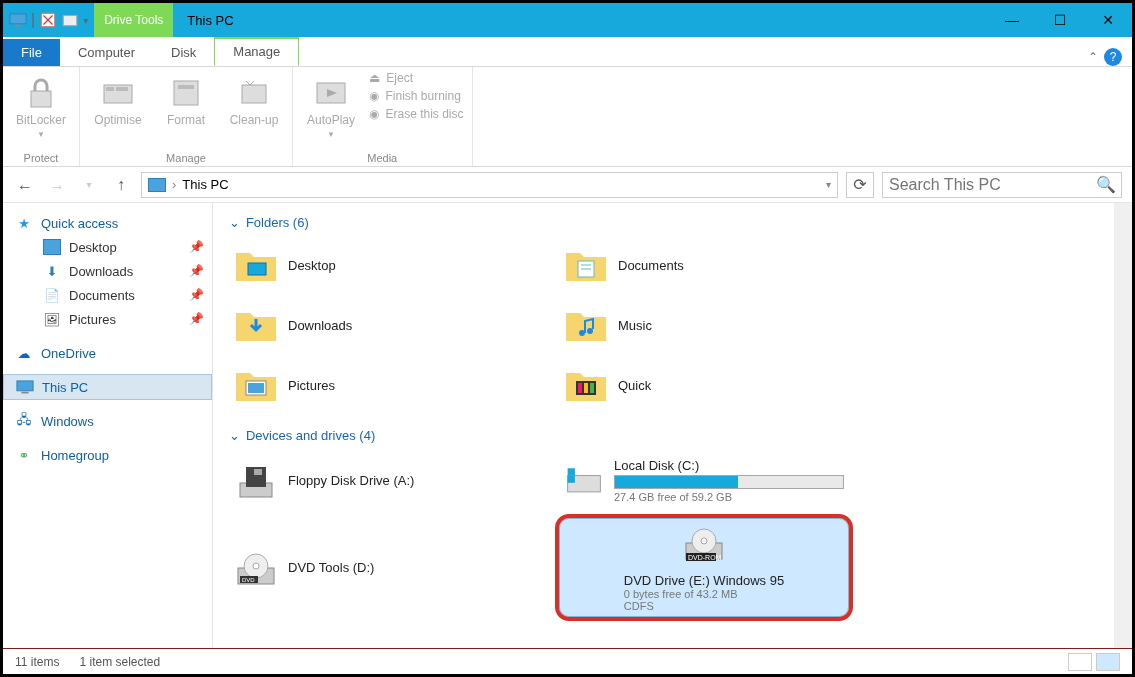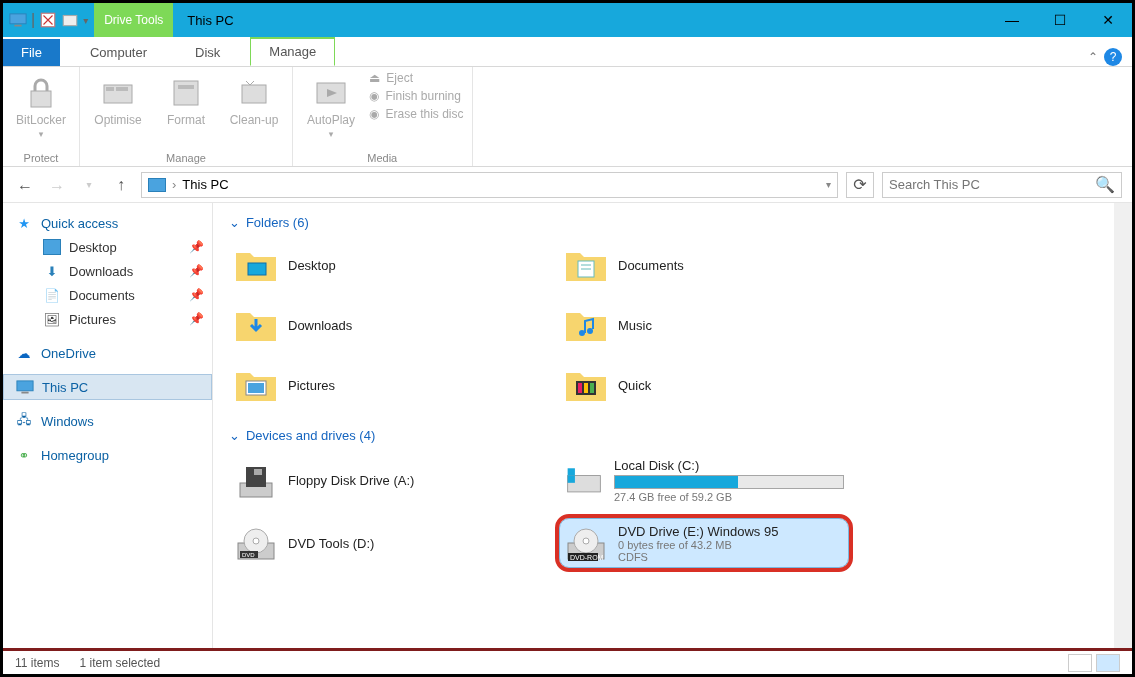--- a/index.html
+++ b/index.html
@@ -5,63 +5,63 @@
 * { box-sizing: border-box; margin: 0; padding: 0; font-family: "Segoe UI", Tahoma, sans-serif; }
 body { background: #fff; }
 .window { border: 3px solid #000; width: 1135px; height: 677px; display: flex; flex-direction: column; background: #fff; }
 .titlebar { background: #17a8dc; height: 34px; display: flex; align-items: center; }
 .qat { display: flex; align-items: center; gap: 4px; padding: 0 6px; }
 .qat-icon { width: 18px; height: 18px; display: flex; align-items: center; justify-content: center; }
 .drive-tools { background: #7ed957; color: #fff; font-size: 12px; padding: 4px 10px; height: 100%; display: flex; align-items: center; }
 .title { color: #000; font-size: 13px; padding: 0 14px; }
 .winctrl { margin-left: auto; display: flex; }
 .winctrl div { width: 48px; height: 34px; display: flex; align-items: center; justify-content: center; font-size: 14px; color: #000; cursor: pointer; }
-.tabs-row { display: flex; align-items: flex-end; height: 30px; background: #fff; border-bottom: 1px solid #d8d8d8; gap: 12px; }
+.tabs-row { display: flex; align-items: flex-end; height: 30px; background: #fff; border-bottom: 1px solid #d8d8d8; }
 .file-tab { background: #1979ca; color: #fff; font-size: 13px; padding: 6px 18px; }
 .tab { font-size: 13px; padding: 6px 18px; color: #555; cursor: pointer; }
 .tab.active { border: 1px solid #7ed957; border-top: 2px solid #7ed957; border-bottom: 1px solid #fff; background: #fff; padding-top: 5px; }
 .collapse { margin-left: auto; padding: 0 10px; color: #777; display: flex; gap: 6px; align-items: center; }
 .help { width: 18px; height: 18px; background: #1e88e5; border-radius: 50%; color: #fff; display: flex; align-items: center; justify-content: center; font-size: 12px; }
 .ribbon { height: 100px; border-bottom: 1px solid #d8d8d8; display: flex; }
 .rgroup { border-right: 1px solid #e5e5e5; display: flex; flex-direction: column; }
 .rgroup-body { flex: 1; display: flex; align-items: flex-start; padding: 4px 8px; gap: 8px; }
 .rgroup-label { font-size: 11px; color: #888; text-align: center; padding-bottom: 2px; }
 .big-btn { display: flex; flex-direction: column; align-items: center; justify-content: flex-start; width: 60px; color: #aaa; font-size: 12px; gap: 2px; cursor: pointer; padding-top: 4px; }
 .big-btn svg, .big-btn .icn { width: 36px; height: 36px; }
 .small-btns { display: flex; flex-direction: column; gap: 4px; }
 .small-btn { display: flex; align-items: center; gap: 6px; font-size: 12px; color: #aaa; cursor: pointer; }
 .navbar { height: 36px; border-bottom: 1px solid #e5e5e5; display: flex; align-items: center; padding: 0 10px; gap: 8px; }
 .nav-arrow { width: 24px; height: 24px; display: flex; align-items: center; justify-content: center; color: #555; cursor: pointer; font-size: 16px; }
 .nav-arrow.disabled { color: #ccc; }
 .addr { flex: 1; border: 1px solid #ccc; height: 26px; display: flex; align-items: center; padding: 0 6px; gap: 6px; font-size: 13px; }
 .addr-icn { width: 18px; height: 14px; background: #4aa3df; border: 1px solid #2a80b9; }
 .refresh { width: 28px; height: 26px; border: 1px solid #ccc; display: flex; align-items: center; justify-content: center; cursor: pointer; color: #555; }
 .search { width: 240px; border: 1px solid #ccc; height: 26px; display: flex; align-items: center; padding: 0 6px; }
-.search input { border: none; outline: none; flex: 1; font-size: 13px; color: #888; }
+.search input { border: none; outline: none; flex: 1; font-size: 16px; color: #888; }
 .content { flex: 1; display: flex; overflow: hidden; }
 .sidebar { width: 210px; border-right: 1px solid #e5e5e5; padding: 8px 0; font-size: 13px; overflow: hidden; }
 .sb-item { display: flex; align-items: center; gap: 8px; padding: 4px 8px 4px 24px; cursor: pointer; }
 .sb-item.header { padding-left: 12px; font-weight: 400; color: #0b61a4; }
 .sb-item.sub { padding-left: 40px; color: #333; }
 .sb-item.selected { background: #d8e6f2; border: 1px solid #a9c6e0; margin: -1px 0; }
 .pin { margin-left: auto; color: #bbb; font-size: 12px; }
 .sb-icn { width: 18px; height: 16px; display: inline-flex; align-items: center; justify-content: center; }
 .main { flex: 1; overflow-y: auto; padding: 6px 16px; position: relative; }
 .gh { color: #1565c0; font-size: 13px; display: flex; align-items: center; gap: 6px; margin: 6px 0 10px; cursor: pointer; }
 .grid { display: flex; flex-wrap: wrap; gap: 10px 40px; margin-bottom: 18px; }
 .item { display: flex; align-items: center; gap: 10px; width: 290px; padding: 4px; cursor: pointer; border: 1px solid transparent; }
-.item.selected { background: #cde8ff; border: 1px solid #7ab8e0; }
+.item.selected { background: #cde8ff; border: 1px solid #7ab8e0; flex-direction: column; }
 .item.highlighted { outline: 4px solid #d93025; border-radius: 10px; }
 .item .folder-icn { width: 44px; height: 40px; }
 .item .txt { font-size: 13px; color: #222; }
 .item .sub { font-size: 11px; color: #777; }
 .drive-body { flex:1; }
 .bar { width: 230px; height: 14px; border: 1px solid #a6a6a6; background: #e9e9e9; margin: 2px 0; }
 .bar-fill { height: 100%; background: #17a8dc; }
-.status { height: 26px; border-top: 3px solid #7f1d1d; display: flex; align-items: center; padding: 0 12px; font-size: 12px; color: #555; gap: 20px; }
+.status { height: 26px; border-top: 1px solid #7f1d1d; display: flex; align-items: center; padding: 0 12px; font-size: 12px; color: #555; gap: 20px; }
 .view-btns { margin-left: auto; display: flex; gap: 4px; }
 .view-btn { width: 24px; height: 18px; border: 1px solid #ccc; cursor: pointer; }
 .scrollbar { position: absolute; right: 0; top: 0; width: 18px; bottom: 0; background: #f0f0f0; }
 .folder-svg { fill:#f7d56e; }
 </style>
 </head>
 <body>
 
 <div class="window">
 

